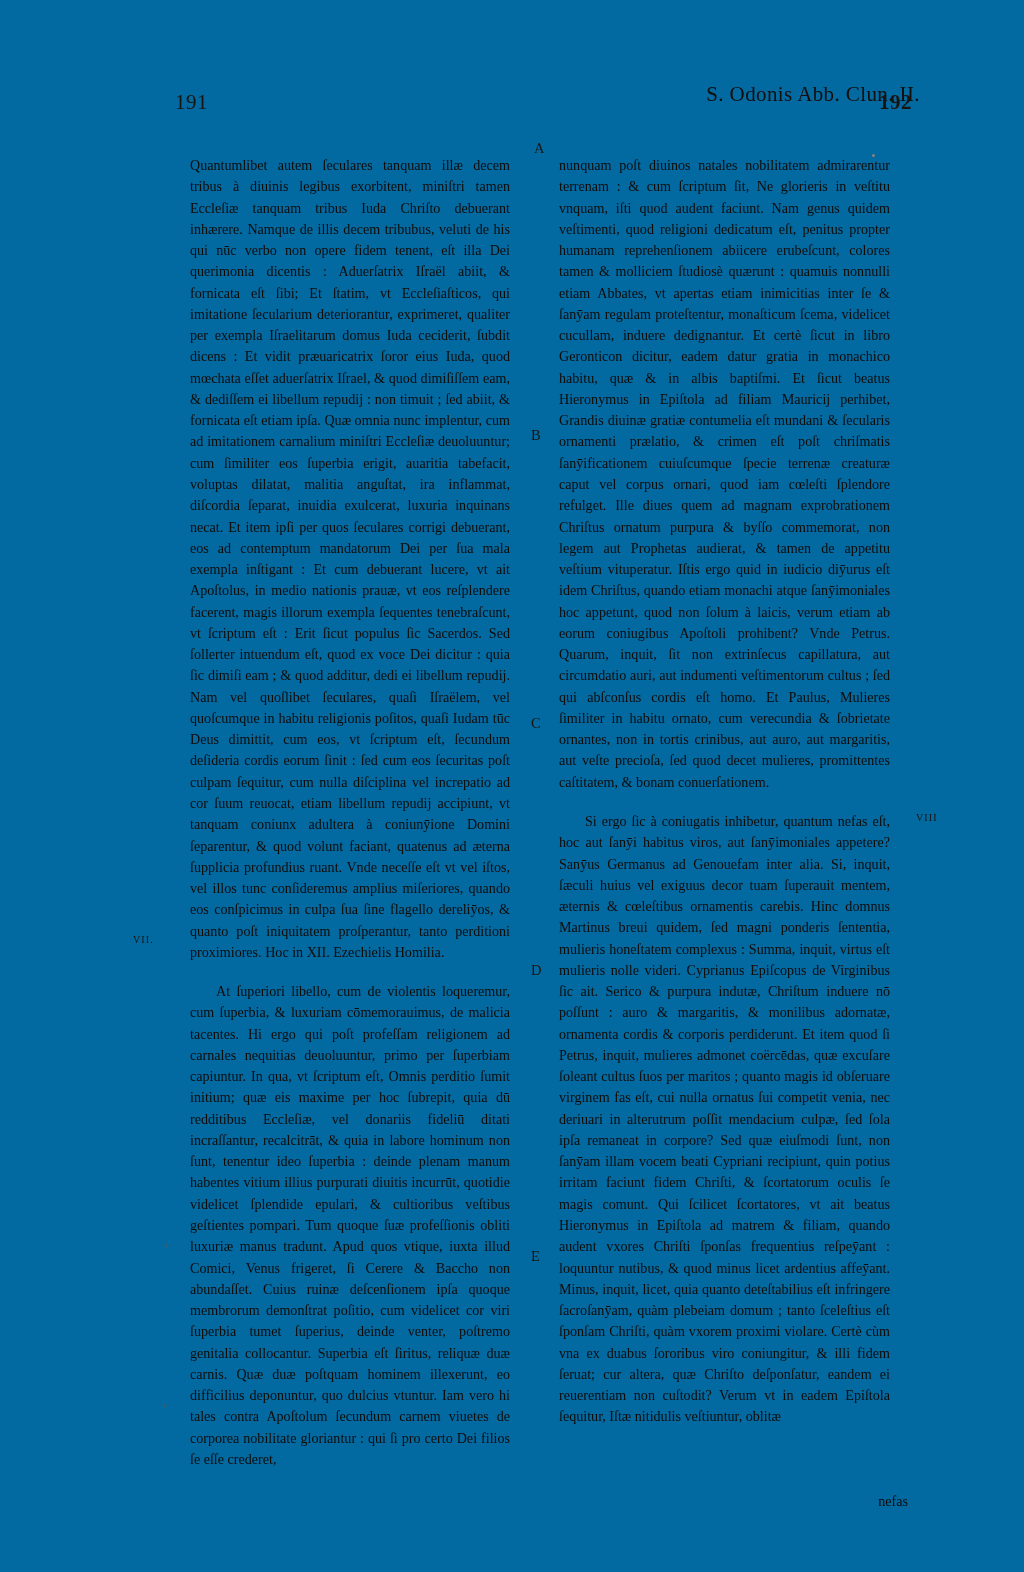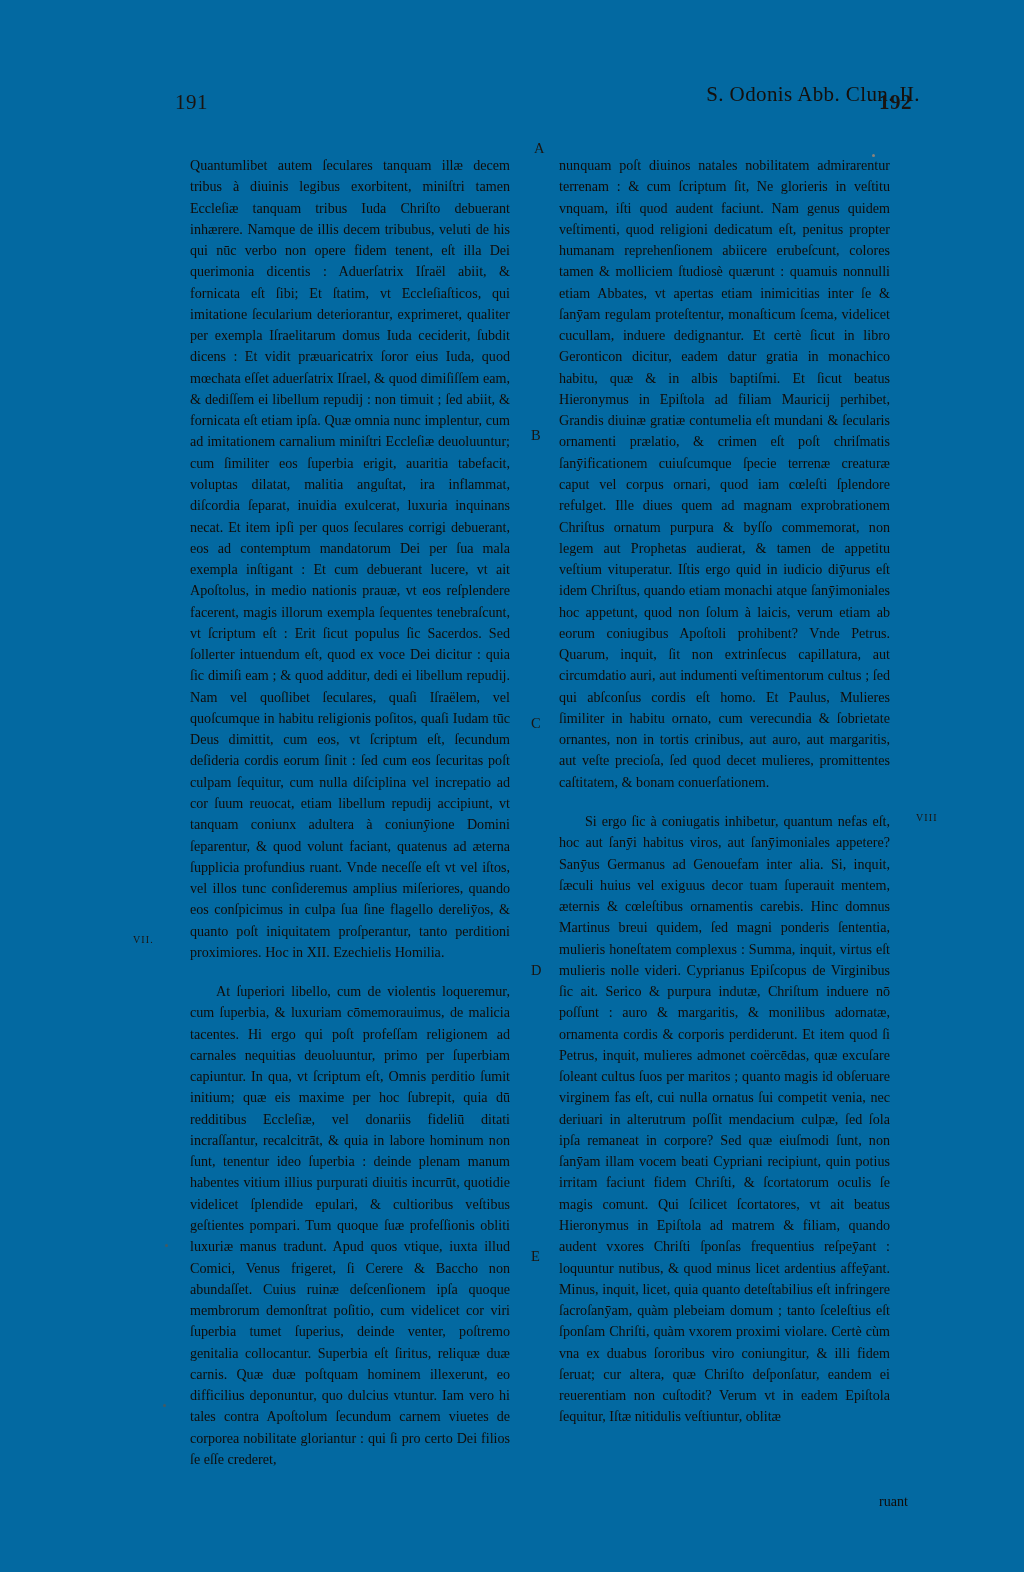--- a/index.html
+++ b/index.html
@@ -161,15 +161,15 @@
     </div>
 
     <div class="col col-right">
       <p><span>nunquam poſt diuinos natales nobilitatem admirarentur terrenam : &amp; cum ſcriptum ſit, </span><span class="it">Ne glorieris in veſtitu vnquam</span><span>, iſti quod audent faciunt. Nam genus quidem veſtimenti, quod religioni dedicatum eſt, penitus propter humanam reprehenſionem abiicere erubeſcunt, colores tamen &amp; molliciem ſtudiosè quærunt : quamuis nonnulli etiam Abbates, vt apertas etiam inimicitias inter ſe &amp; ſanȳam regulam proteſtentur, monaſticum ſcema, videlicet cucullam, induere dedignantur. Et certè ſicut in libro Geronticon dicitur, eadem datur gratia in monachico habitu, quæ &amp; in albis baptiſmi. Et ſicut beatus Hieronymus in Epiſtola ad filiam Mauricij perhibet, Grandis diuinæ gratiæ contumelia eſt mundani &amp; ſecularis ornamenti prælatio, &amp; crimen eſt poſt chriſmatis ſanȳificationem cuiuſcumque ſpecie terrenæ creaturæ caput vel corpus ornari, quod iam cœleſti ſplendore refulget. Ille diues quem ad magnam exprobrationem Chriſtus ornatum purpura &amp; byſſo commemorat, non legem aut Prophetas audierat, &amp; tamen de appetitu veſtium vituperatur. Iſtis ergo quid in iudicio diȳurus eſt idem Chriſtus, quando etiam monachi atque ſanȳimoniales hoc appetunt, quod non ſolum à laicis, verum etiam ab eorum coniugibus Apoſtoli prohibent? Vnde Petrus. </span><span class="it">Quarum</span><span>, inquit, </span><span class="it">ſit non extrinſecus capillatura, aut circumdatio auri, aut indumenti veſtimentorum cultus ; ſed qui abſconſus cordis eſt homo</span><span>. Et Paulus, </span><span class="it">Mulieres ſimiliter in habitu ornato, cum verecundia &amp; ſobrietate ornantes, non in tortis crinibus, aut auro, aut margaritis, aut veſte precioſa, ſed quod decet mulieres, promittentes caſtitatem, &amp; bonam conuerſationem</span><span>.</span></p>
 
       <p class="indent"><span>Si ergo ſic à coniugatis inhibetur, quantum nefas eſt, hoc aut ſanȳi habitus viros, aut ſanȳimoniales appetere? Sanȳus Germanus ad Genouefam inter alia. Si, inquit, ſæculi huius vel exiguus decor tuam ſuperauit mentem, æternis &amp; cœleſtibus ornamentis carebis. Hinc domnus Martinus breui quidem, ſed magni ponderis ſententia, mulieris honeſtatem complexus : Summa, inquit, virtus eſt mulieris nolle videri. Cyprianus Epiſcopus de Virginibus ſic ait. Serico &amp; purpura indutæ, Chriſtum induere nō poſſunt : auro &amp; margaritis, &amp; monilibus adornatæ, ornamenta cordis &amp; corporis perdiderunt. Et item quod ſi Petrus, inquit, mulieres admonet coërcēdas, quæ excuſare ſoleant cultus ſuos per maritos ; quanto magis id obſeruare virginem fas eſt, cui nulla ornatus ſui competit venia, nec deriuari in alterutrum poſſit mendacium culpæ, ſed ſola ipſa remaneat in corpore? Sed quæ eiuſmodi ſunt, non ſanȳam illam vocem beati Cypriani recipiunt, quin potius irritam faciunt fidem Chriſti, &amp; ſcortatorum oculis ſe magis comunt. Qui ſcilicet ſcortatores, vt ait beatus Hieronymus in Epiſtola ad matrem &amp; filiam, quando audent vxores Chriſti ſponſas frequentius reſpeȳant : loquuntur nutibus, &amp; quod minus licet ardentius affeȳant. Minus, inquit, licet, quia quanto deteſtabilius eſt infringere ſacroſanȳam, quàm plebeiam domum ; tanto ſceleſtius eſt ſponſam Chriſti, quàm vxorem proximi violare. Certè cùm vna ex duabus ſororibus viro coniungitur, &amp; illi fidem ſeruat; cur altera, quæ Chriſto deſponſatur, eandem ei reuerentiam non cuſtodit? Verum vt in eadem Epiſtola ſequitur, Iſtæ nitidulis veſtiuntur, oblitæ</span></p>
     </div>
 
   </div>
 
-  <div class="catchword">ruant</div>
+  <div class="catchword">nefas</div>
 
 </div>
 
 </body></html>

